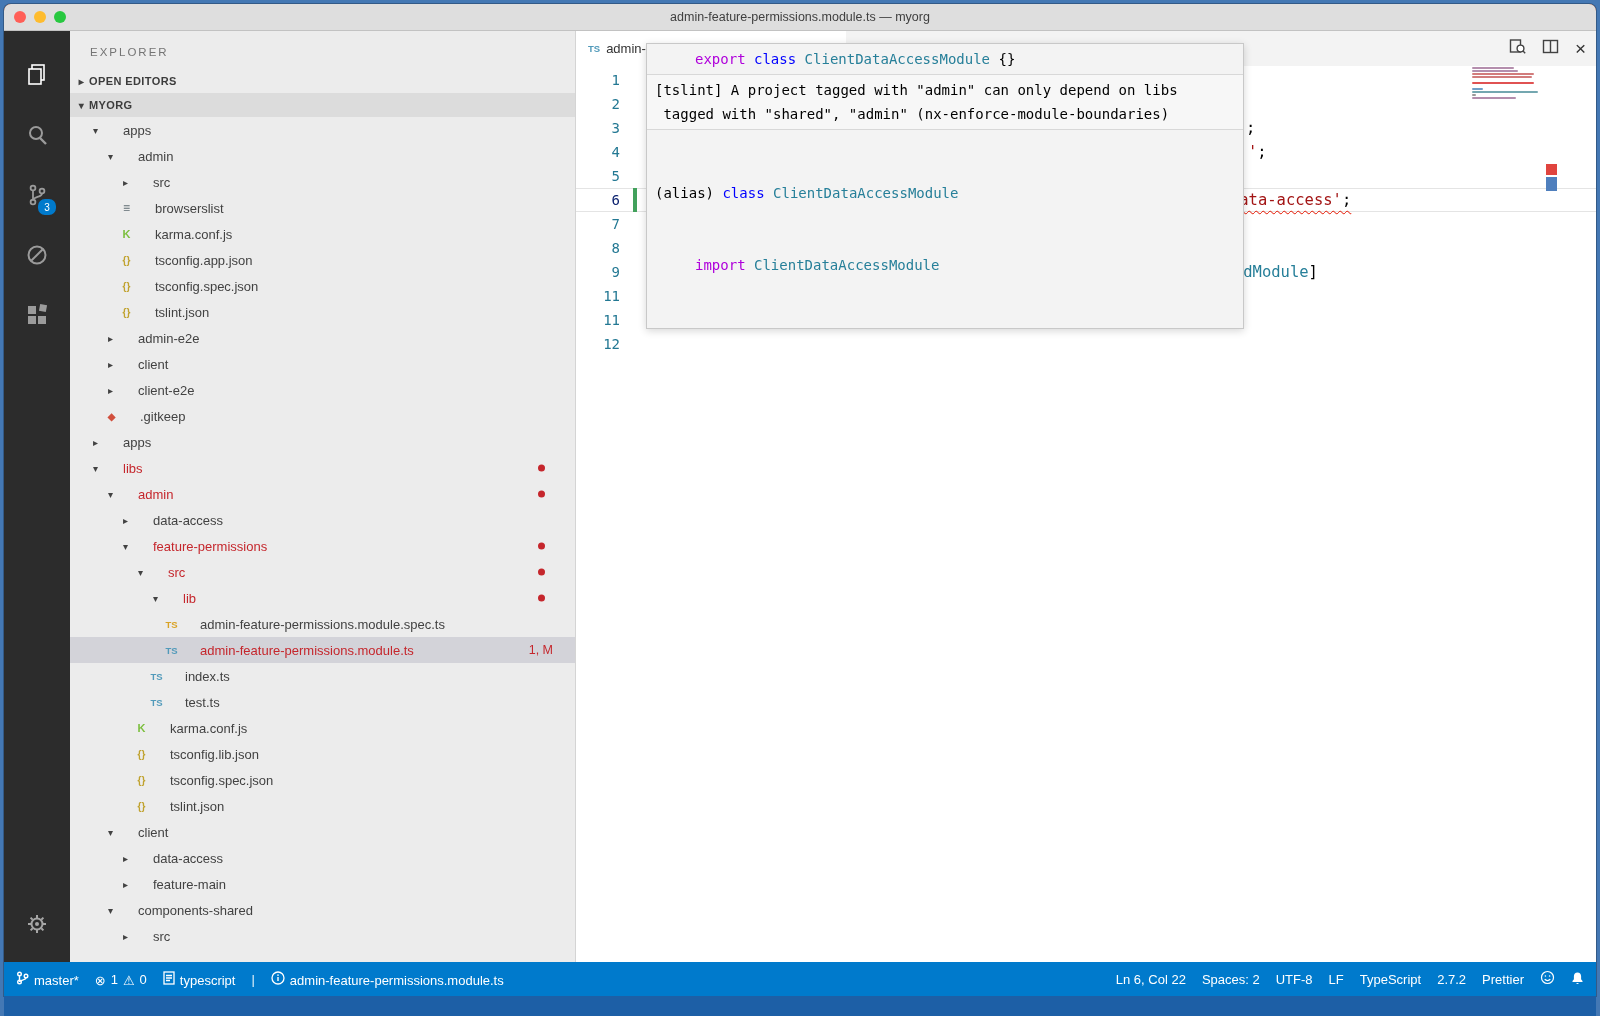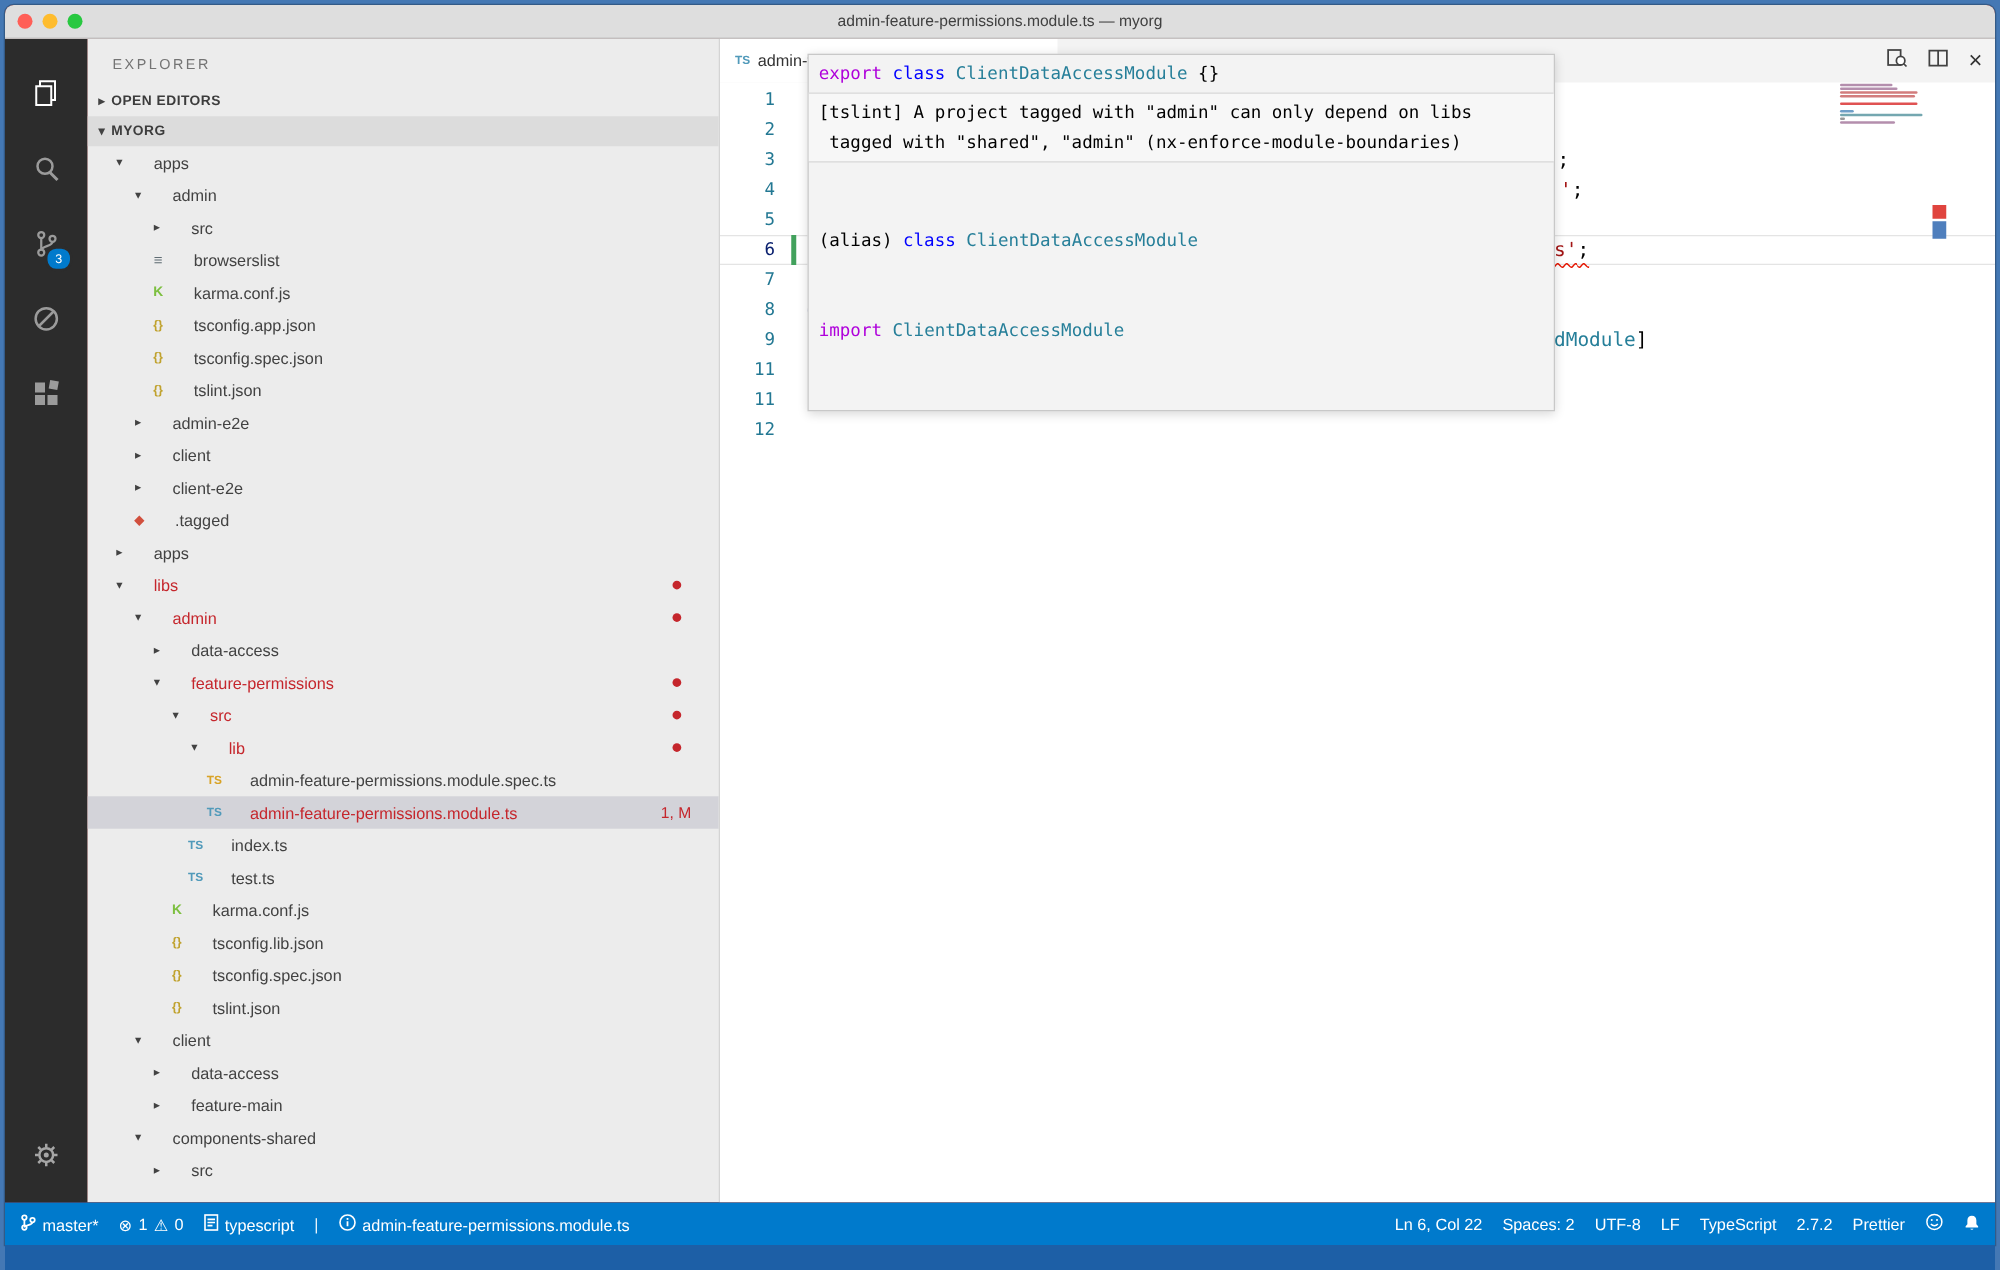--- a/index.html
+++ b/index.html
@@ -1,17 +1,17 @@
 <!DOCTYPE html>
 <html><head>
 <meta charset="utf-8">
 <style>
   html,body{margin:0;padding:0;width:1600px;height:1016px;overflow:hidden;font-family:"Liberation Sans",sans-serif;}
   .frame{width:1600px;height:1016px;background:#4478b4;padding:4px 4px 0 4px;box-sizing:border-box;}
-  .window{width:1592px;height:992px;background:#7f1d1d;border-radius:7px 7px 0 0;overflow:hidden;display:flex;flex-direction:column;box-shadow:0 0 0 1px rgba(0,0,0,.25);}
+  .window{width:1592px;height:992px;background:#c2410c;border-radius:7px 7px 0 0;overflow:hidden;display:flex;flex-direction:column;box-shadow:0 0 0 1px rgba(0,0,0,.25);}
   .bottom-strip{height:20px;background:#1d5fa6;}
 
   
   .titlebar{height:26px;background:#dedede;border-bottom:1px solid #c2c2c2;position:relative;display:flex;align-items:center;justify-content:center;flex:none;}
   .title-text{font-size:12.5px;color:#404040;}
   .lights{position:absolute;left:10px;top:0;height:100%;display:flex;align-items:center;gap:8px;}
   .light{width:12px;height:12px;border-radius:50%;display:inline-block;}
   .light.red{background:#ff5f57;}.light.yellow{background:#febc2e;}.light.green{background:#28c840;}
 
   .main{flex:1;display:flex;overflow:hidden;}
@@ -51,21 +51,21 @@
   .editor-actions{position:absolute;top:0;right:10px;height:35px;display:flex;align-items:center;gap:16px;z-index:5;}
   .close-x{font-size:19px;color:#333;line-height:1;cursor:pointer;}
 
   .code{position:absolute;top:37px;left:0;right:0;font-family:"DejaVu Sans Mono",monospace;font-size:15.5px;line-height:24px;}
   .cl{display:flex;height:24px;position:relative;box-sizing:border-box;}
   .cl.active{box-shadow:inset 0 1px 0 #e4e4e4, inset 0 -1px 0 #e4e4e4;}
   .ln{width:44px;text-align:right;color:#237893;font-size:14px;flex:none;}
   .cl.active .ln{color:#0b216f;}
   .gbar{position:absolute;left:57px;top:0;width:4px;height:100%;background:#42a15c;}
   .ct{margin-left:26px;white-space:pre;}
-  .tk-kw{color:#af00db;}
+  .tk-kw{color:#af00db;margin-left:40px;}
   .tk-kw2{color:#0000ff;}
   .tk-type{color:#267f99;}
   .tk-str{color:#a31515;}
   .tk-var{color:#001080;}
   .tk-plain{color:#000000;}
   .tk-sel{background:#b1d4f2;text-decoration:underline;text-decoration-color:#1257a8;text-underline-offset:3px;}
   .tk-err{text-decoration:underline wavy #e51400;text-decoration-thickness:1px;text-underline-offset:5px;}
 
   
   .hover{position:absolute;top:12px;left:70px;width:596px;background:#f3f3f3;border:1px solid #c8c8c8;z-index:30;font-family:"DejaVu Sans Mono",monospace;font-size:14px;box-shadow:0 2px 8px rgba(0,0,0,.16);}
@@ -202,21 +202,21 @@
             <div class="row" style="padding-left: 33px;">
               <span class="twisty">▸</span>
               <span class="label">client</span>
             </div>
             <div class="row" style="padding-left: 33px;">
               <span class="twisty">▸</span>
               <span class="label">client-e2e</span>
             </div>
             <div class="row" style="padding-left: 33px;">
               <span class="ficon fi-git">◆</span>
-              <span class="label">.tagged</span>
+              <span class="label">.gitkeep</span>
             </div>
             <div class="row" style="padding-left: 18px;">
               <span class="twisty">▸</span>
               <span class="label">apps</span>
             </div>
             <div class="row" style="padding-left: 18px;">
               <span class="twisty">▾</span>
               <span class="label red">libs</span>
               <span class="dot"></span>
             </div>

